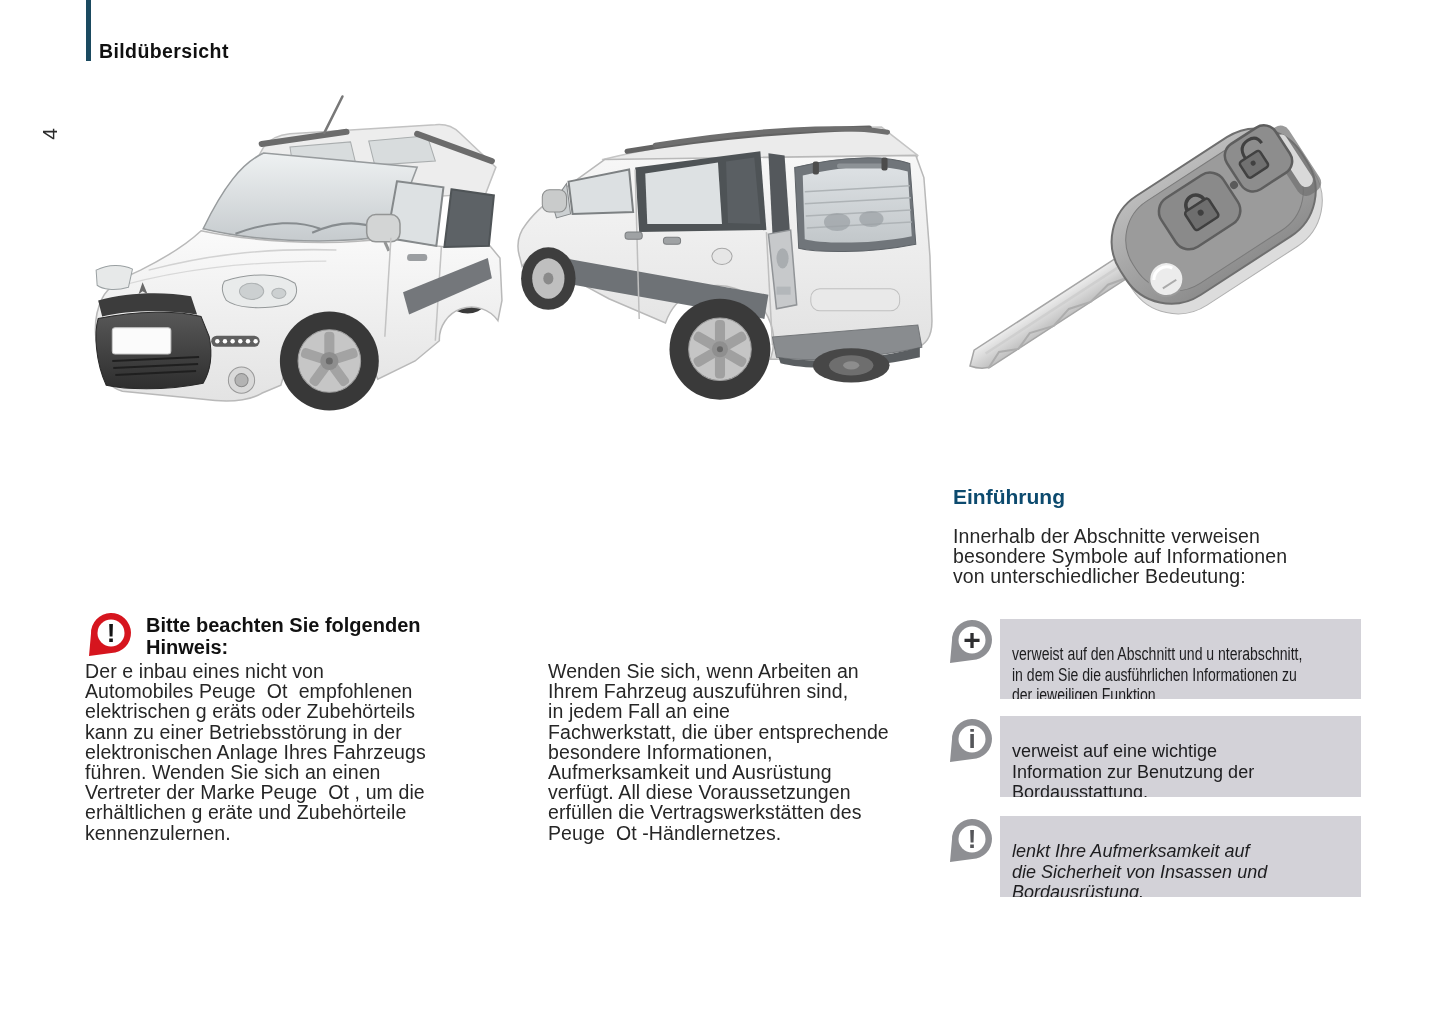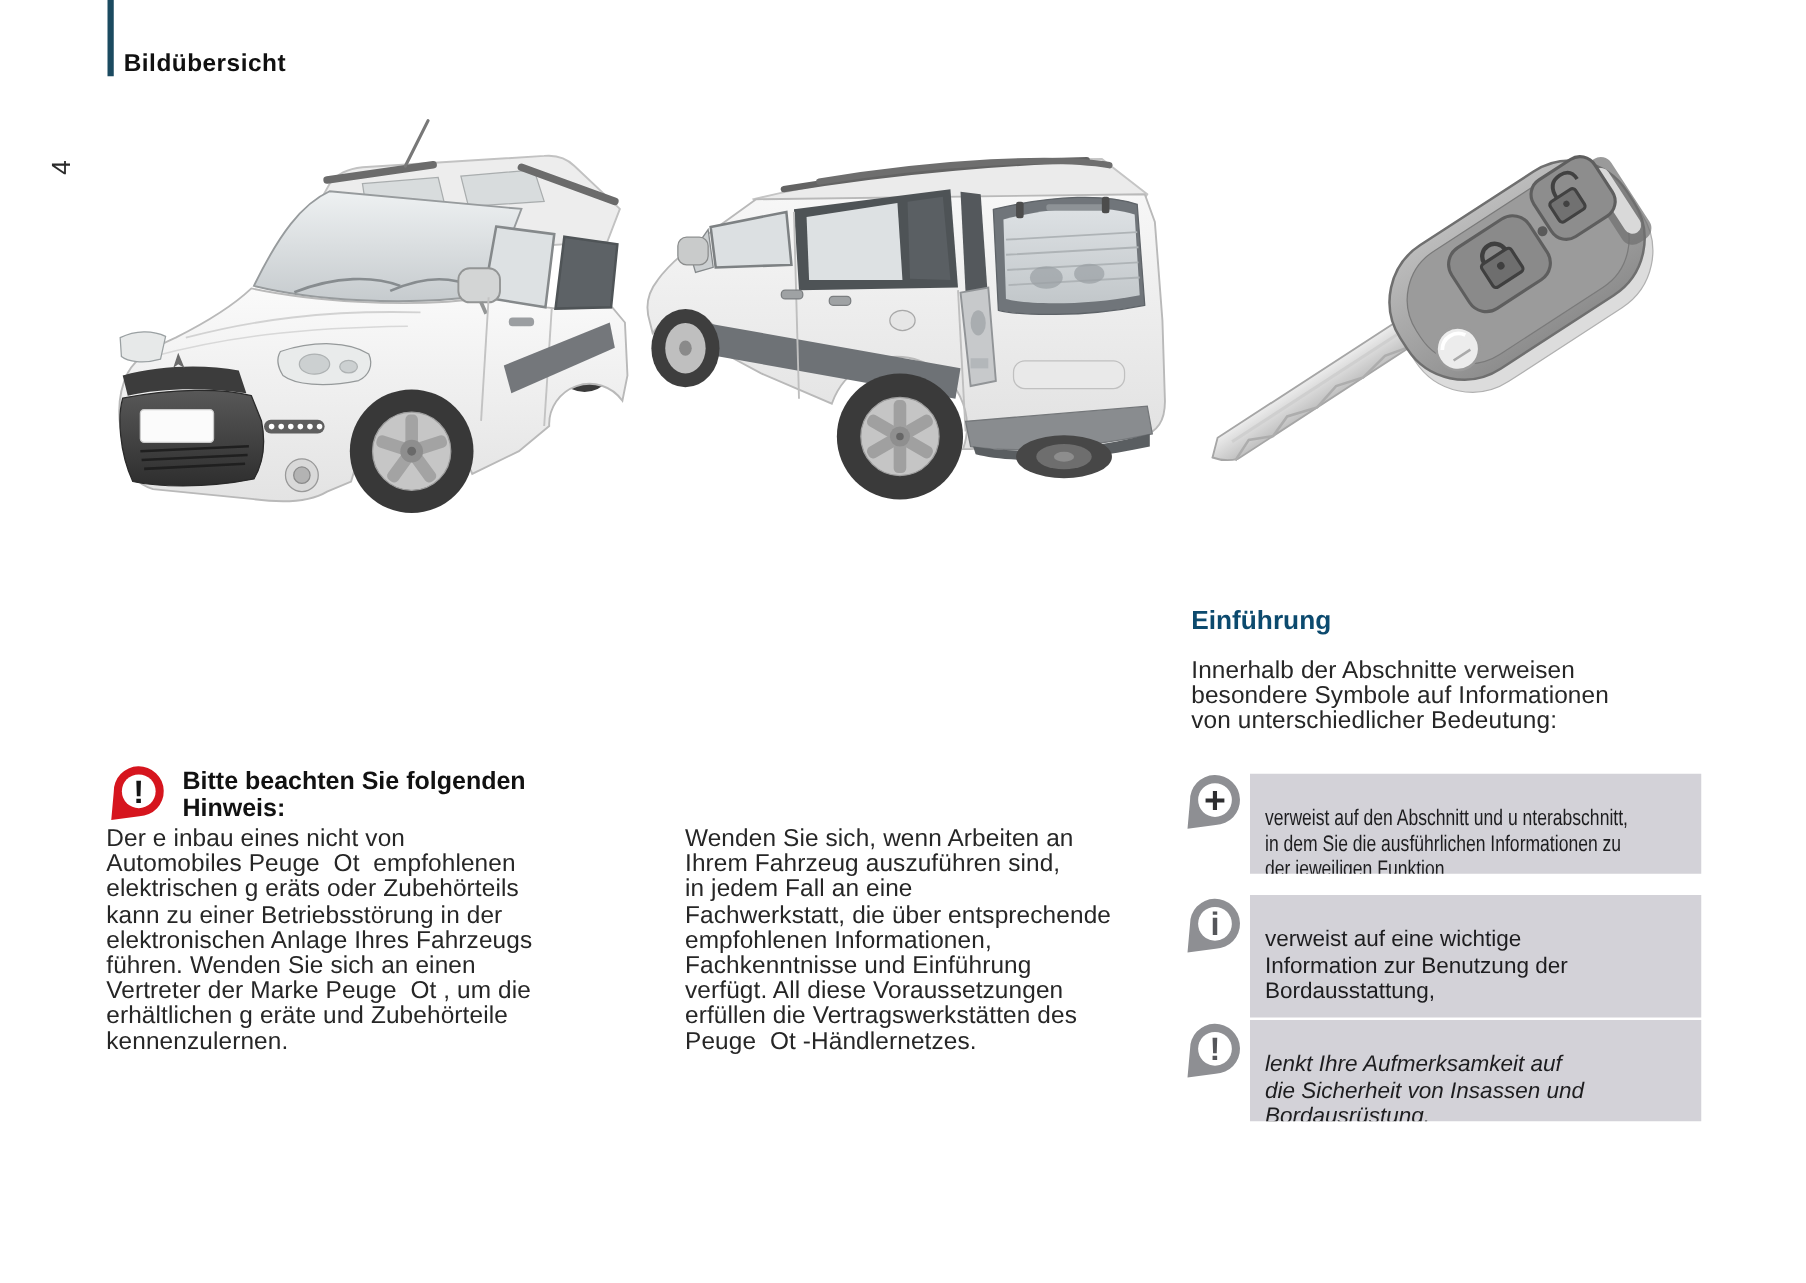--- a/index.html
+++ b/index.html
@@ -21,21 +21,21 @@
   .notice-heading{position:absolute;left:146px;top:614px;font-size:20px;line-height:22px;font-weight:bold;color:#111;}
   .notice-body{left:85px;top:661px;}
   .workshop-body{left:548px;top:661px;}
   .intro-heading{position:absolute;left:953px;top:485px;font-size:21px;font-weight:bold;color:#0c4a6e;}
   .intro-body{left:953px;top:526px;}
   .sym-icon{position:absolute;left:947px;width:48px;height:48px;}
   .sym1{top:618px;} .sym2{top:717px;} .sym3{top:817px;}
   .sym-box{position:absolute;left:1000px;width:361px;background:#d3d2d8;overflow:hidden;
     font-size:18px;line-height:20.5px;color:#1d1d1f;padding:25px 8px 0 12px;box-sizing:border-box;}
   .box1{top:619px;height:80px;}
-  .box2{top:716px;height:98px;}
+  .box2{top:716px;height:81px;}
   .box3{top:816px;height:81px;font-style:italic;}
   .condensed{transform:scaleX(0.78);transform-origin:left top;width:129%;}
   svg{display:block;}
 </style>
 </head>
 <body>
 
 <div class="page">
 
   <div class="accent-line"></div>
@@ -301,22 +301,22 @@
     <div class="line">Vertreter der Marke Peuge  Ot , um die</div>
     <div class="line">erhältlichen g eräte und Zubehörteile</div>
     <div class="line">kennenzulernen.</div>
   </div>
 
   <div class="body-col workshop-body">
     <div class="line">Wenden Sie sich, wenn Arbeiten an</div>
     <div class="line">Ihrem Fahrzeug auszuführen sind,</div>
     <div class="line">in jedem Fall an eine</div>
     <div class="line">Fachwerkstatt, die über entsprechende</div>
-    <div class="line">empfohlenen Informationen,</div>
-    <div class="line">Fachkenntnisse und Einführung</div>
+    <div class="line">besondere Informationen,</div>
+    <div class="line">Aufmerksamkeit und Ausrüstung</div>
     <div class="line">verfügt. All diese Voraussetzungen</div>
     <div class="line">erfüllen die Vertragswerkstätten des</div>
     <div class="line">Peuge  Ot -Händlernetzes.</div>
   </div>
 
   <div class="intro-heading">Einführung</div>
   <div class="body-col intro-body">
     <div class="line">Innerhalb der Abschnitte verweisen</div>
     <div class="line">besondere Symbole auf Informationen</div>
     <div class="line">von unterschiedlicher Bedeutung:</div>

